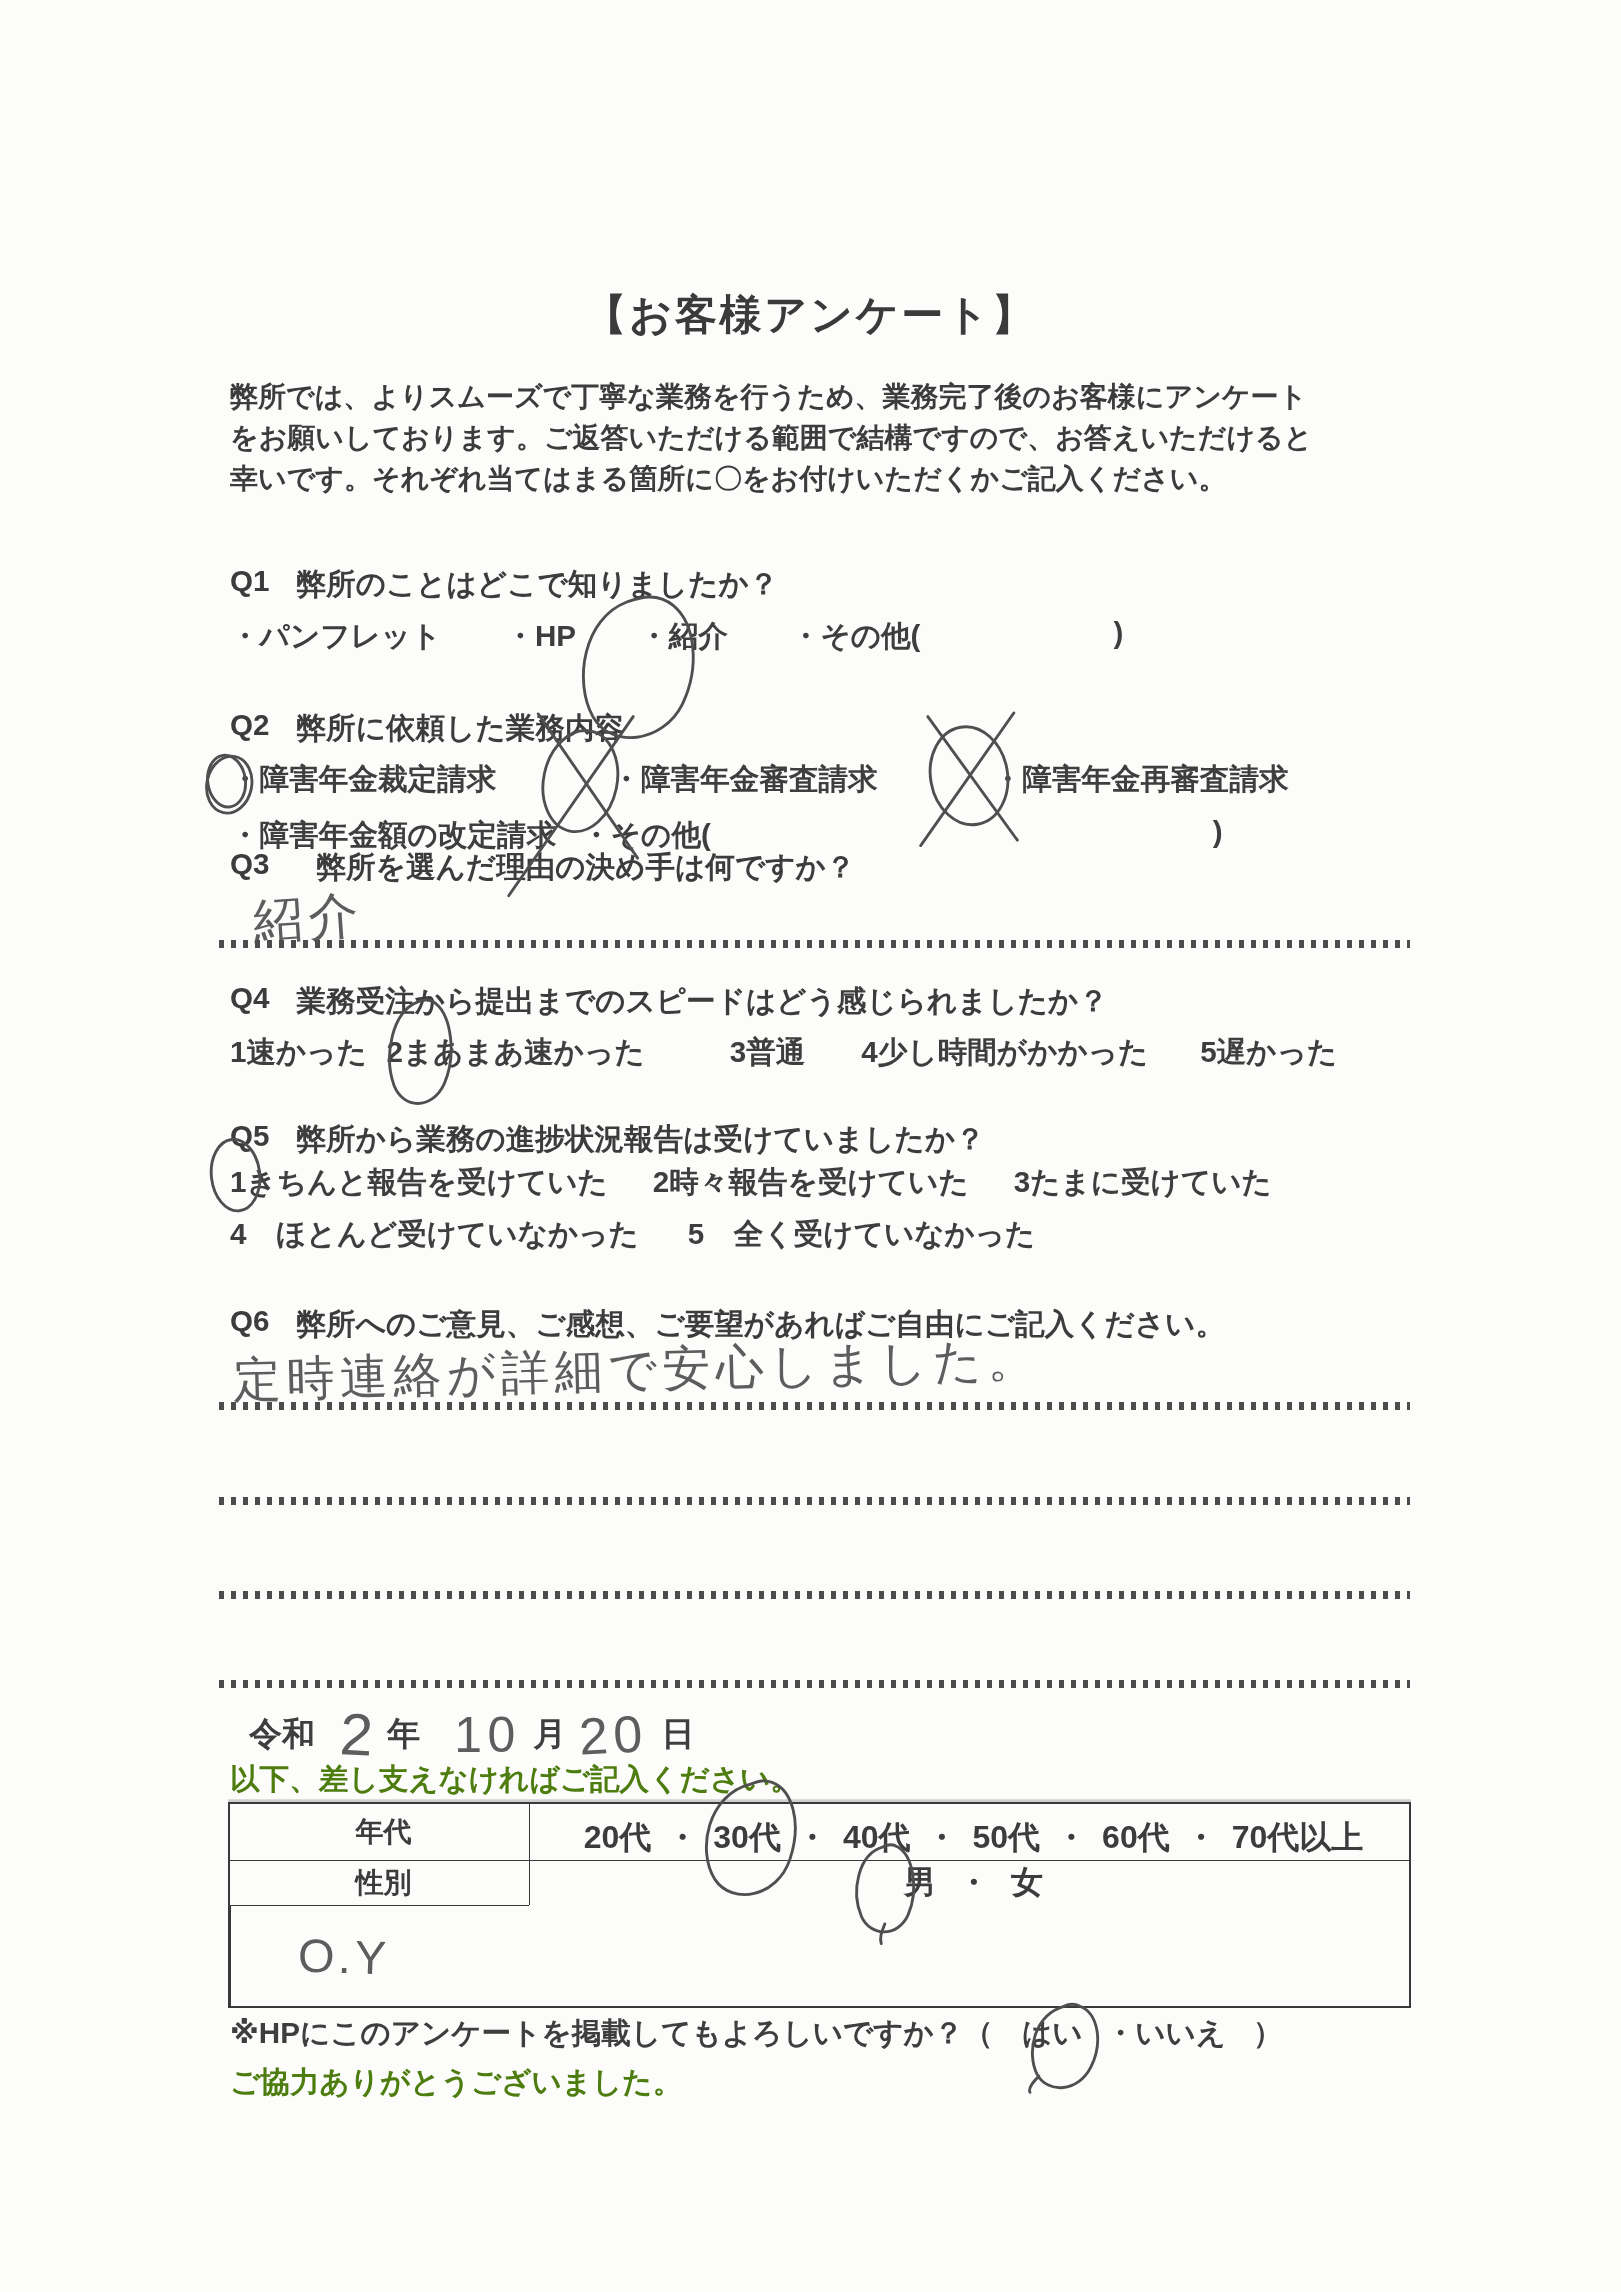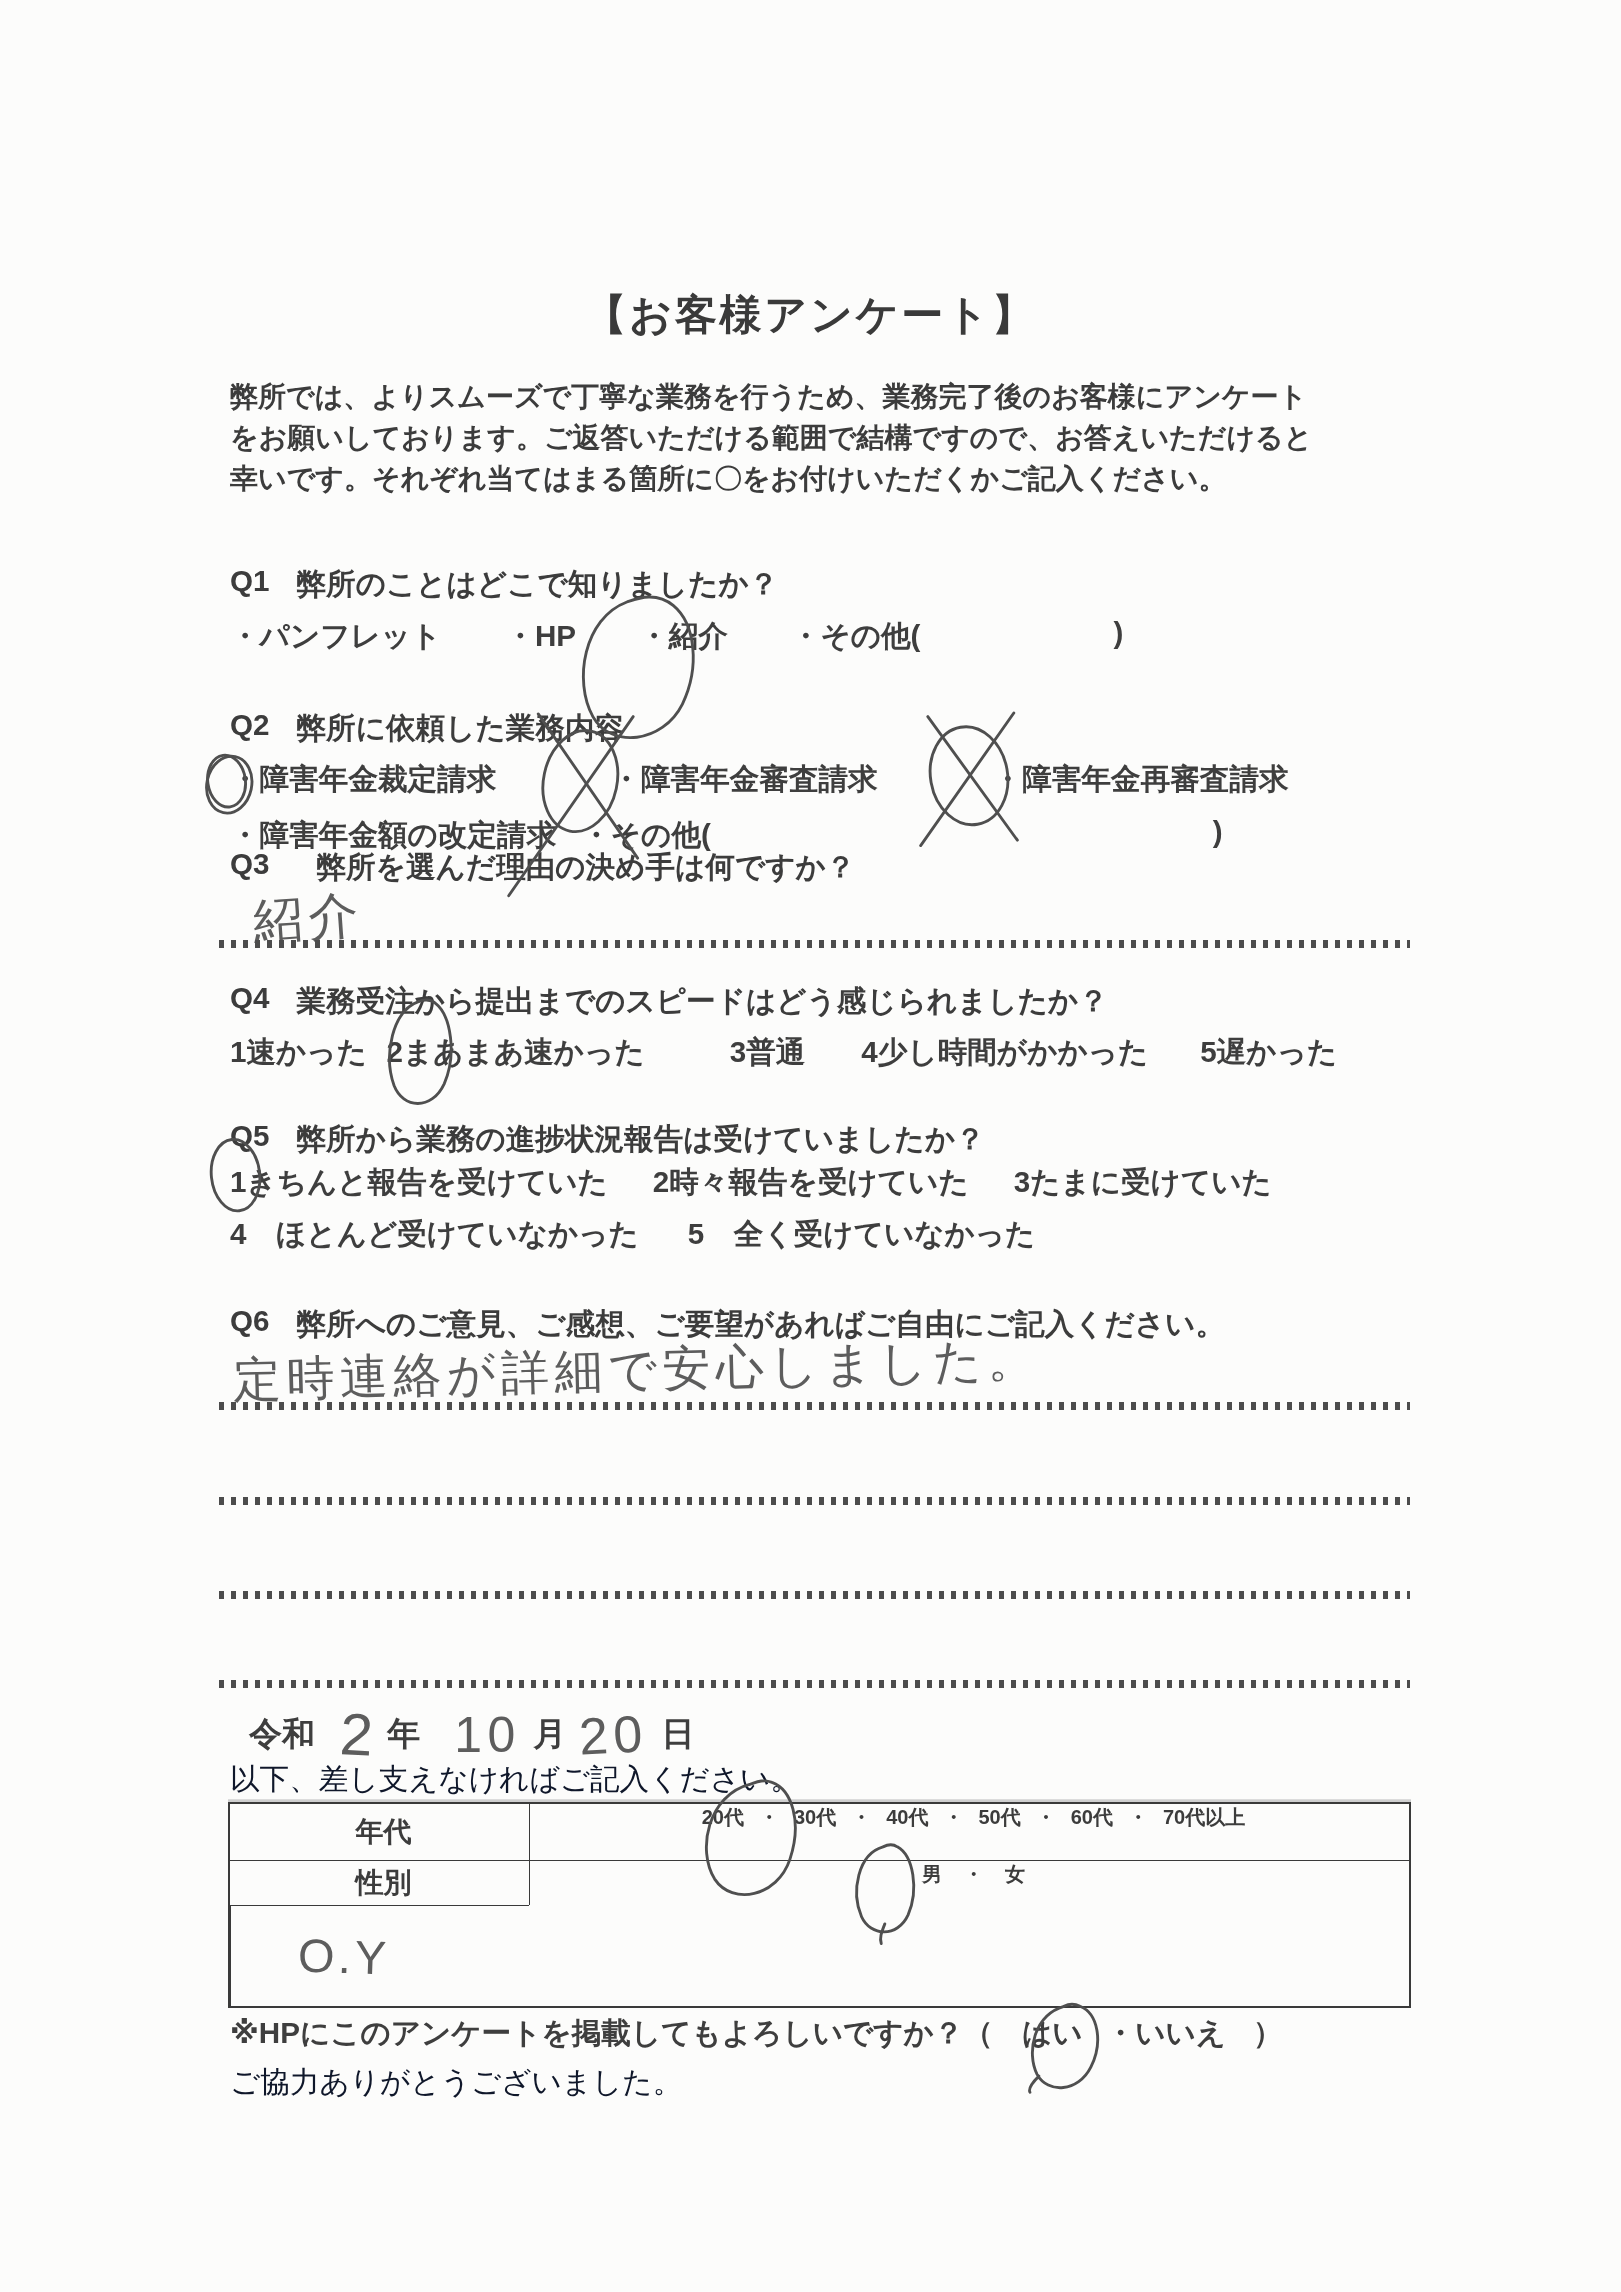--- a/index.html
+++ b/index.html
@@ -5,21 +5,21 @@
   html,body{margin:0;padding:0;background:#e8e8e8;}
   .page{
     position:relative;
     width:1621px;height:2293px;
     background:#fcfcfb;
     font-family:"Liberation Sans","DejaVu Sans",sans-serif;
     color:#3e3e3e;
     overflow:hidden;
   }
   .abs{position:absolute;}
-  .printed{color:#0f172a;font-weight:400;}
+  .printed{color:#4d7c0f;font-weight:700;}
   .title{
     left:0;right:0;top:287px;
     text-align:center;
     font-size:42px;font-weight:700;letter-spacing:2.7px;color:#3a3a3a;
   }
   .intro{
     left:230px;top:376px;width:1196px;
     font-size:28px;line-height:41px;font-weight:600;color:#3c3c3c;
   }
   .qheading{display:flex;font-size:29.6px;font-weight:600;color:#3c3c3c;white-space:nowrap;}
@@ -40,21 +40,21 @@
     border:2.7px solid #3a3a3a;
     box-shadow:0 -2.7px 0 #cfcfcf;
     display:grid;
     grid-template-columns:299px 1fr;
     grid-template-rows:56px 45px 101px;
     font-weight:600;color:#3c3c3c;
   }
   .pt-cell{border-top:1.8px solid #3a3a3a;display:flex;align-items:center;justify-content:center;padding-left:8px;}
   .pt-row1{border-top:none;}
   .pt-right{border-left:1.8px solid #3a3a3a;}
-  .pt-options{display:flex;align-items:flex-start;justify-content:center;gap:15px;font-size:20px;}
+  .pt-options{display:flex;align-items:flex-end;justify-content:center;gap:15px;font-size:32px;}
   .pt-head{font-size:28px;}
   .pt-head3{flex-direction:column;line-height:31px;font-size:23px;justify-content:center;}
   .pt-value{justify-content:flex-start;padding-left:67px;}
   svg.marks{left:0;top:0;pointer-events:none;}
   .mk{fill:none;stroke:#4f4f4f;stroke-width:3.2;stroke-linecap:round;}
 </style>
 </head>
 <body>
 
 <div class="page">

